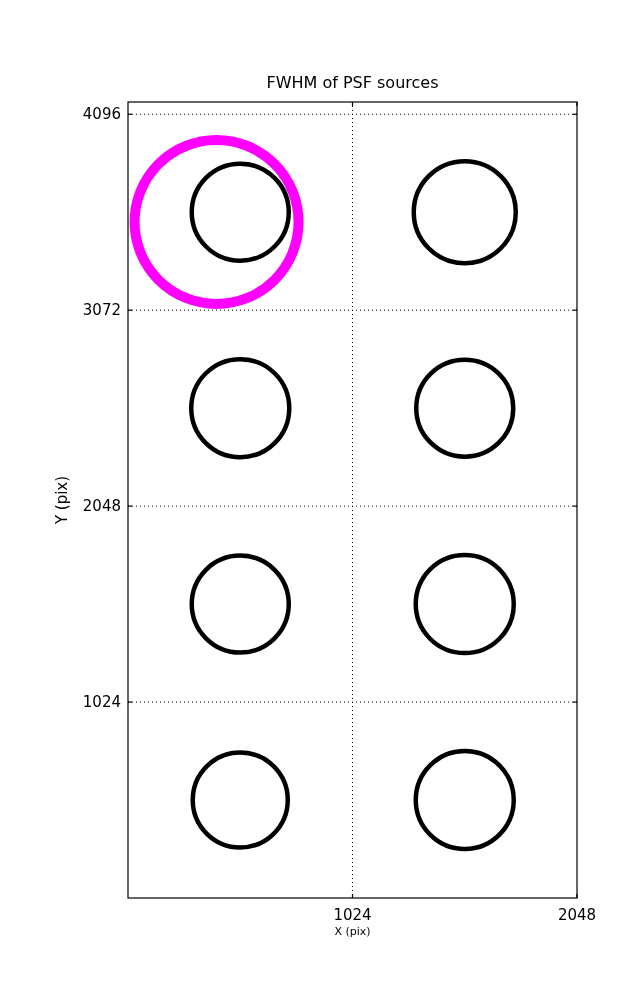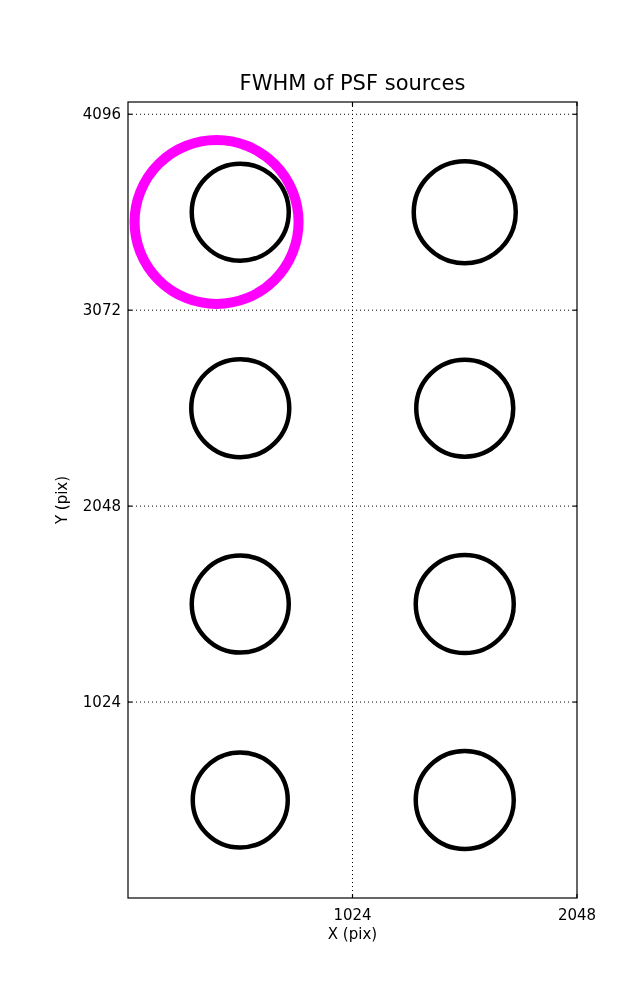--- a/index.html
+++ b/index.html
@@ -15,31 +15,31 @@
     font-family: "DejaVu Sans", sans-serif;
     color: #000;
     overflow: hidden;
   }
   .chart-title {
     position: absolute;
     left: 128px;
     width: 449px;
     top: 74px;
     text-align: center;
-    font-size: 21px;
+    font-size: 16px;
     line-height: 18px;
     color: #000;
   }
   .x-label {
     position: absolute;
     left: 128px;
     width: 449px;
     top: 925px;
     text-align: center;
-    font-size: 15px;
+    font-size: 11px;
     color: #000;
   }
   .y-label {
     position: absolute;
     left: 62px;
     top: 500px;
     transform: translate(-50%, -50%) rotate(-90deg);
     font-size: 15px;
     white-space: nowrap;
     color: #000;

